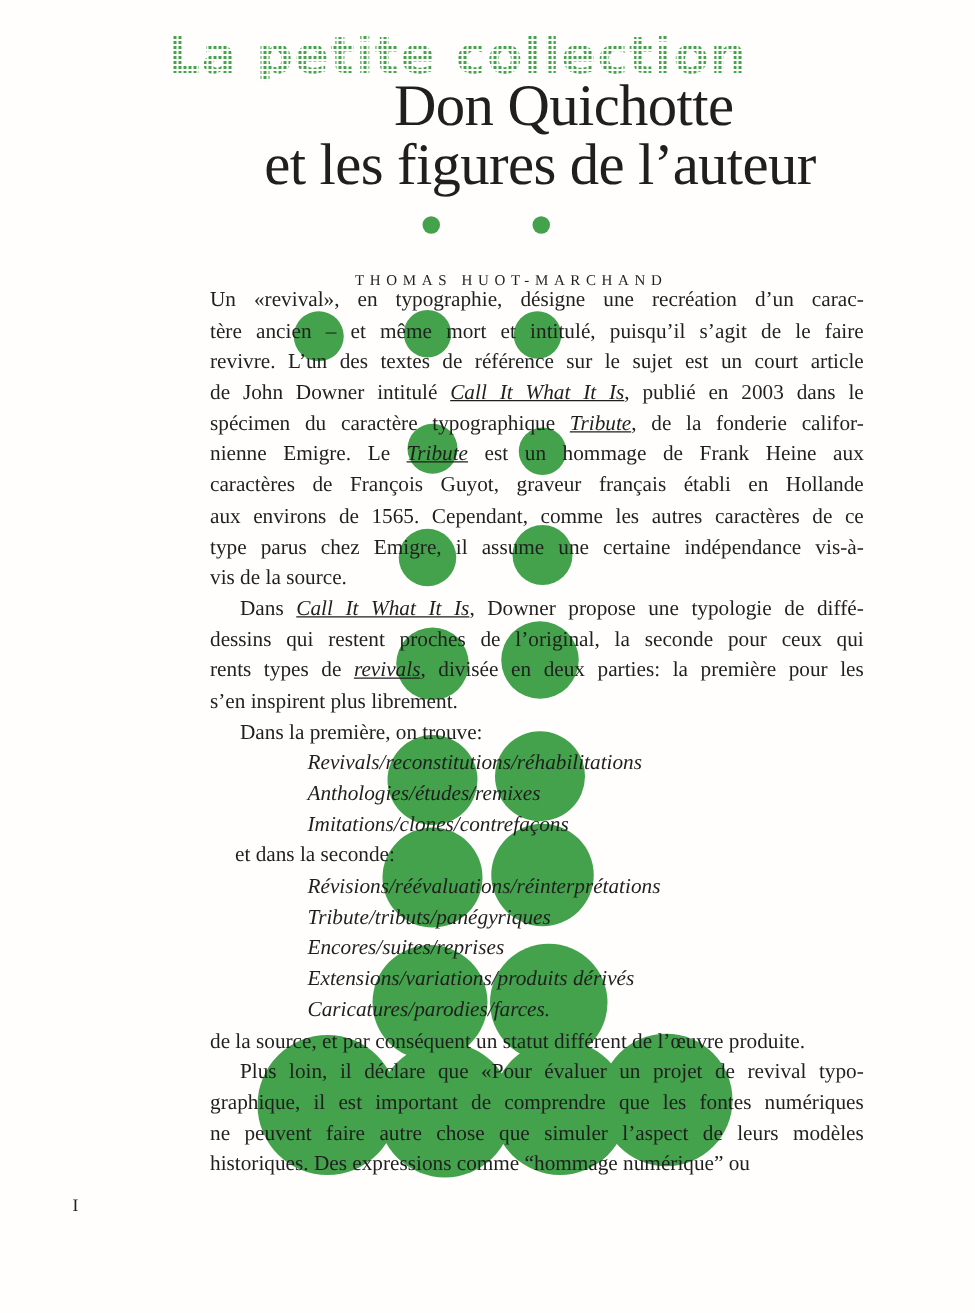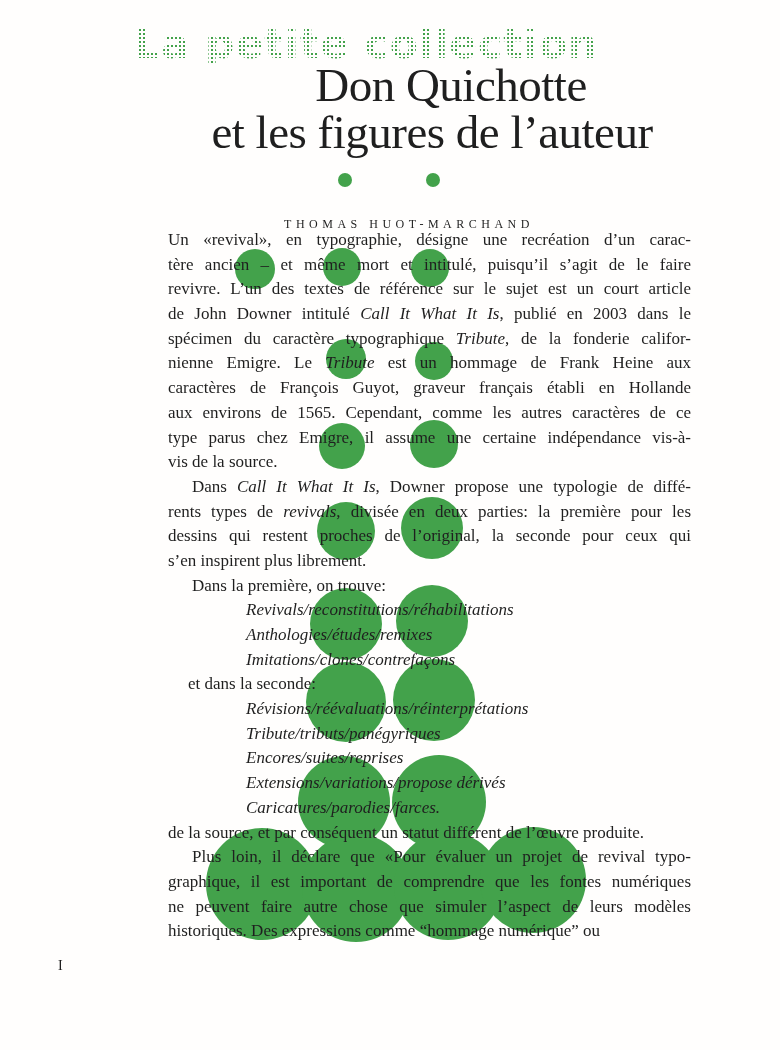--- a/index.html
+++ b/index.html
@@ -42,21 +42,21 @@
   }
   .line{
     font-size:17px;line-height:24.7px;height:24.7px;
     white-space:nowrap;
   }
   .line.j{
     white-space:normal;
     text-align:justify;
     text-align-last:justify;
   }
-  .line .it{font-style:italic;}
+  .line .it{font-style:italic;text-decoration:underline;}
   .ind1{padding-left:24px;}
   .ind2{padding-left:20px;}
   .ind3{padding-left:78px;font-style:italic;}
   #page-number{
     position:absolute;left:58px;top:958px;z-index:3;
     font-size:14px;font-variant:small-caps;
   }
 </style>
 </head>
 <body>
@@ -99,32 +99,32 @@
       <div class="line j"><span>tère ancien – et même mort et intitulé, puisqu’il s’agit de le faire</span></div>
       <div class="line j"><span>revivre. L’un des textes de référence sur le sujet est un court article</span></div>
       <div class="line j"><span>de John Downer intitulé </span><span class="it">Call It What It Is</span><span>, publié en 2003 dans le</span></div>
       <div class="line j"><span>spécimen du caractère typographique </span><span class="it">Tribute</span><span>, de la fonderie califor-</span></div>
       <div class="line j"><span>nienne Emigre. Le </span><span class="it">Tribute</span><span> est un hommage de Frank Heine aux</span></div>
       <div class="line j"><span>caractères de François Guyot, graveur français établi en Hollande</span></div>
       <div class="line j"><span>aux environs de 1565. Cependant, comme les autres caractères de ce</span></div>
       <div class="line j"><span>type parus chez Emigre, il assume une certaine indépendance vis-à-</span></div>
       <div class="line"><span>vis de la source.</span></div>
       <div class="line j ind1"><span>Dans </span><span class="it">Call It What It Is</span><span>, Downer propose une typologie de diffé-</span></div>
+      <div class="line j"><span>dessins qui restent proches de l’original, la seconde pour ceux qui</span></div>
       <div class="line j"><span>rents types de </span><span class="it">revivals</span><span>, divisée en deux parties: la première pour les</span></div>
-      <div class="line j"><span>dessins qui restent proches de l’original, la seconde pour ceux qui</span></div>
       <div class="line"><span>s’en inspirent plus librement.</span></div>
       <div class="line ind1"><span>Dans la première, on trouve:</span></div>
       <div class="line ind3"><span>Revivals/reconstitutions/réhabilitations</span></div>
       <div class="line ind3"><span>Anthologies/études/remixes</span></div>
       <div class="line ind3"><span>Imitations/clones/contrefaçons</span></div>
       <div class="line ind2"><span>et dans la seconde:</span></div>
       <div class="line ind3"><span>Révisions/réévaluations/réinterprétations</span></div>
       <div class="line ind3"><span>Tribute/tributs/panégyriques</span></div>
       <div class="line ind3"><span>Encores/suites/reprises</span></div>
-      <div class="line ind3"><span>Extensions/variations/propose dérivés</span></div>
+      <div class="line ind3"><span>Extensions/variations/produits dérivés</span></div>
       <div class="line ind3"><span>Caricatures/parodies/farces.</span></div>
       <div class="line"><span>de la source, et par conséquent un statut différent de l’œuvre produite.</span></div>
       <div class="line j ind1"><span>Plus loin, il déclare que «Pour évaluer un projet de revival typo-</span></div>
       <div class="line j"><span>graphique, il est important de comprendre que les fontes numériques</span></div>
       <div class="line j"><span>ne peuvent faire autre chose que simuler l’aspect de leurs modèles</span></div>
       <div class="line"><span>historiques. Des expressions comme “hommage numérique” ou</span></div>
     </div>
 
   <div id="page-number">I</div>
 </div>

